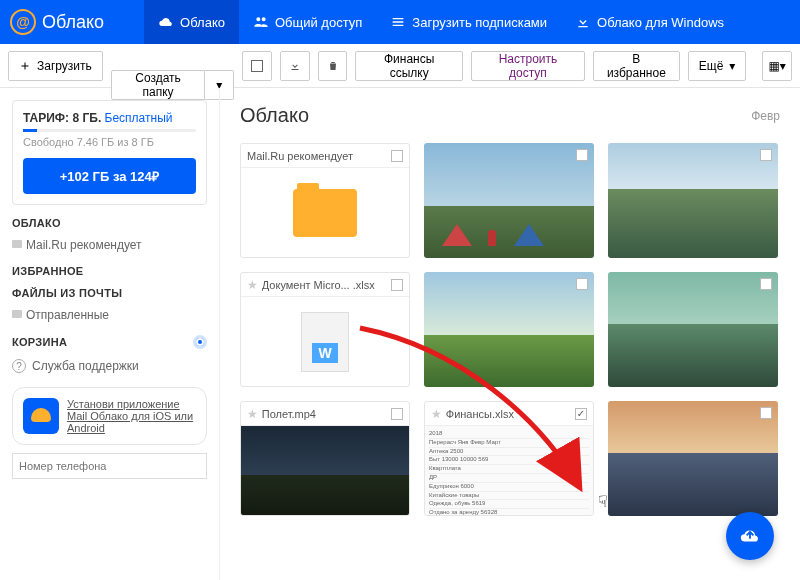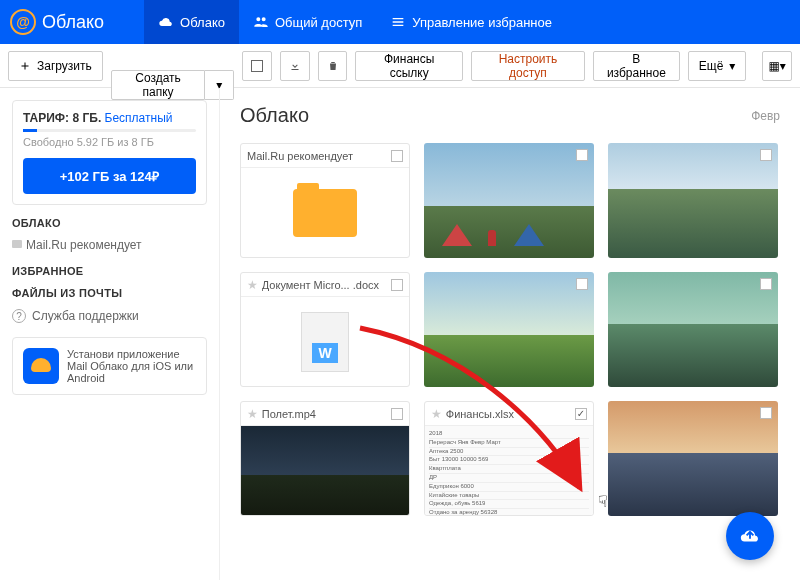--- a/index.html
+++ b/index.html
@@ -15,21 +15,21 @@
 .nav-tab .ic { width: 16px; height: 16px; display: inline-block; }
 
 
 .toolbar { height: 44px; border-bottom: 1px solid #e5e5e5; display: flex; align-items: center; padding: 0 8px; gap: 8px; }
 .btn { border: 1px solid #ccc; background: #fff; height: 30px; padding: 0 10px; display: inline-flex; align-items: center; gap: 6px; font-size: 12px; cursor: pointer; border-radius: 2px; }
 .btn-group { display: flex; }
 .btn-group .btn { border-radius: 0; margin-top: 38px; }
 .btn-group .btn:first-child { border-radius: 2px 0 0 2px; }
 .btn-group .btn:last-child { border-radius: 0 2px 2px 0; border-left: none; }
 .btn.icon-only { width: 32px; padding: 0; justify-content: center; }
-.btn[disabled] { color: #c2410c; }
+.btn[disabled] { color: #701a75; }
 .toolbar .spacer { flex: 1; }
 
 
 .main { display: flex; height: calc(100% - 88px); }
 .sidebar { width: 220px; padding: 12px; border-right: 1px solid #eee; overflow-y: auto; }
 .tariff-box { border: 1px solid #e5e5e5; border-radius: 4px; padding: 10px; margin-bottom: 12px; font-size: 12px; }
 .tariff-row { }
 .tariff-link { color: #005ff9; text-decoration: none; }
 .progress { height: 3px; background: #eee; margin: 4px 0; border-radius: 2px; }
 .progress span { display: block; height: 100%; width: 8%; background: #005ff9; }
@@ -37,21 +37,21 @@
 .blue-btn { background: #005ff9; color: #fff; border: none; border-radius: 4px; height: 36px; width: 100%; font-size: 13px; font-weight: bold; margin-top: 10px; cursor: pointer; }
 
 .side-section { margin: 10px 0; font-size: 12px; }
 .side-title { font-weight: bold; font-size: 11px; letter-spacing: 0.3px; color: #333; margin-bottom: 6px; text-transform: uppercase; display: flex; justify-content: space-between; align-items: center; }
 .side-item { color: #666; padding: 3px 0 3px 14px; position: relative; }
 .side-item::before { content: ""; position: absolute; left: 0; top: 5px; width: 10px; height: 8px; background: #ccc; border-radius: 1px; }
 .radio-dot { width: 14px; height: 14px; border: 3px solid #cfe3ff; border-radius: 50%; background: #005ff9; box-shadow: inset 0 0 0 2px #fff; }
 .support { color: #666; font-size: 12px; margin-top: 10px; display: flex; align-items: center; gap: 6px; }
 .support .q { width: 14px; height: 14px; border: 1px solid #aaa; border-radius: 50%; display: inline-flex; align-items: center; justify-content: center; font-size: 10px; color: #888; }
 
-.promo-box { border: 1px solid #e5e5e5; border-radius: 4px; padding: 10px; margin-top: 14px; font-size: 11px; color: #555; display: flex; gap: 8px; }
+.promo-box { border: 1px solid #e5e5e5; border-radius: 12px; padding: 10px; margin-top: 14px; font-size: 11px; color: #555; display: flex; gap: 8px; text-decoration: underline; }
 .promo-ic { width: 36px; height: 36px; background: #005ff9; border-radius: 6px; position: relative; flex-shrink: 0; }
 .promo-ic::after { content:""; position: absolute; width: 20px; height: 14px; background: #ffb02e; border-radius: 10px 10px 4px 4px; left: 8px; top: 10px; }
 .phone-input { border: 1px solid #ddd; height: 26px; width: 100%; margin-top: 8px; padding: 0 6px; font-size: 11px; color: #aaa; }
 
 .content { flex: 1; padding: 16px 20px; overflow: auto; position: relative; }
 .page-title { font-size: 20px; font-weight: 400; margin-bottom: 16px; display: flex; justify-content: space-between; align-items: center; }
 .page-title .sel { color: #999; font-size: 12px; }
 
 .grid { display: grid; grid-template-columns: repeat(3, 170px); gap: 14px; }
 .tile { border: 1px solid #e5e5e5; border-radius: 3px; overflow: hidden; height: 115px; position: relative; background: #fff; }
@@ -109,21 +109,27 @@
     <div class="nav-tab">
       <span class="ic"><svg viewBox="0 0 24 24">
             <path d="M8 11a3 3 0 100-6 3 3 0 000 6zm8 0a3 3 0 100-6 3 3 0 000 6zM2 19v-1c0-2 4-3 6-3s6 1 6 3v1H2zm12 0v-1c0-.8-.3-1.5-.8-2 .9-.3 1.8-.5 2.8-.5 2 0 6 1 6 3v1h-8z"></path>
           </svg></span>
       <span>Общий доступ</span>
     </div>
     <div class="nav-tab">
       <span class="ic"><svg viewBox="0 0 24 24">
             <path d="M4 6h16v2H4zm0 5h16v2H4zm0 5h16v2H4z"></path>
           </svg></span>
-      <span>Управление избранное</span>
+      <span>Загрузить подписками</span>
+    </div>
+    <div class="nav-tab">
+      <span class="ic"><svg viewBox="0 0 24 24">
+            <path d="M12 3v10l4-4 1.4 1.4L12 16l-5.4-5.6L8 9l4 4V3h0zM5 18h14v2H5z"></path>
+          </svg></span>
+      <span>Облако для Windows</span>
     </div>
   </div>
 </div>
 
 <div class="toolbar">
   <button class="btn">
     <span class="ic" style="width:12px;height:12px"><svg viewBox="0 0 24 24">
           <path d="M11 5h2v6h6v2h-6v6h-2v-6H5v-2h6z"></path>
         </svg></span>
     <span>Загрузить</span>
@@ -171,45 +177,53 @@
 <div class="main">
   <div class="sidebar">
     <div class="tariff-box">
       <div class="tariff-row">
         <b>ТАРИФ: 8 ГБ.</b>
         <a href="#" class="tariff-link">Бесплатный</a>
       </div>
       <div class="progress">
           <span></span>
         </div>
-      <div class="usage">Свободно 5.92 ГБ из 8 ГБ</div>
+      <div class="usage">Свободно 7.46 ГБ из 8 ГБ</div>
       <button class="blue-btn">+102 ГБ за 124₽</button>
     </div>
 
     <div class="side-section">
       <div class="side-title">ОБЛАКО</div>
       <div class="side-item">Mail.Ru рекомендует</div>
     </div>
     <div class="side-section">
       <div class="side-title">ИЗБРАННОЕ</div>
     </div>
     <div class="side-section">
       <div class="side-title">ФАЙЛЫ ИЗ ПОЧТЫ</div>
+      <div class="side-item">Отправленные</div>
+    </div>
+    <div class="side-section">
+      <div class="side-title">
+        <span>КОРЗИНА</span>
+        <span class="radio-dot"></span>
+      </div>
     </div>
     <div class="support">
       <span class="q">?</span>
       <span>Служба поддержки</span>
     </div>
 
     <div class="promo-box">
       <div class="promo-ic"></div>
       <div>
         <span>Установи приложение Mail Облако для iOS или Android</span>
       </div>
     </div>
+    <input class="phone-input" placeholder="Номер телефона" style="">
   </div>
 
   <div class="content">
     <div class="page-title">
       <span>Облако</span>
       <span class="sel">Февр</span>
     </div>
 
     <div class="grid">
 
@@ -228,21 +242,21 @@
         <div class="person"></div>
         <div class="tent b"></div>
       </div>
       <div class="img-tile mount">
         <span class="cb"></span>
       </div>
 
       <div class="tile">
         <div class="tile-head">
           <span class="star">★</span>
-          <span class="name">Документ Micro... .docx</span>
+          <span class="name">Документ Micro... .xlsx</span>
           <span class="cb"></span>
         </div>
         <div class="tile-body">
             <div class="docx-ic">
               <span>W</span>
             </div>
           </div>
       </div>
       <div class="img-tile sky" style="background:linear-gradient(#9fc7e0 0%,#d8ead9 55%,#6b9a46 55%,#3d6b2e 100%)">
         <span class="cb"></span>

